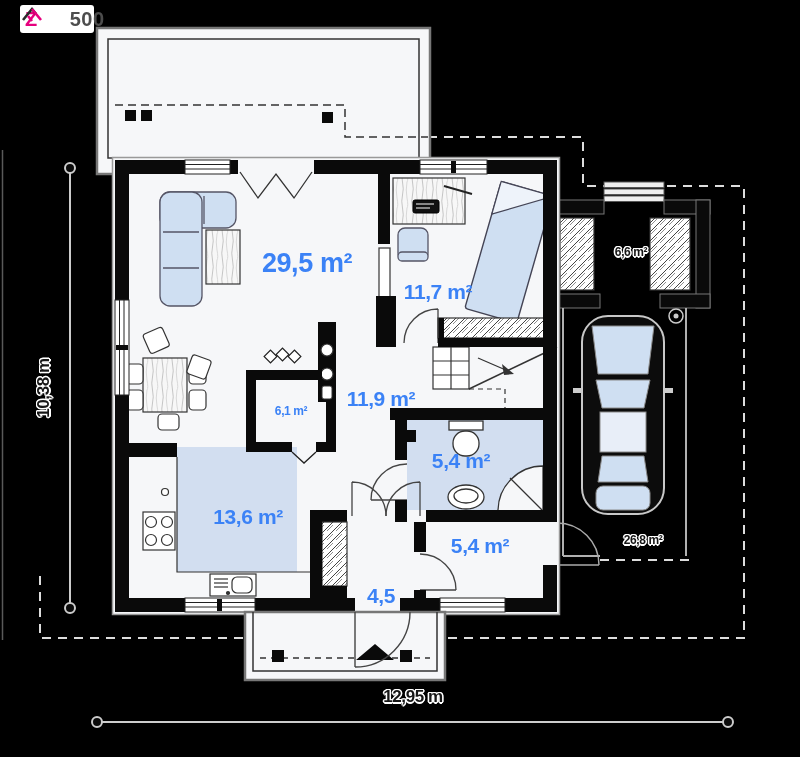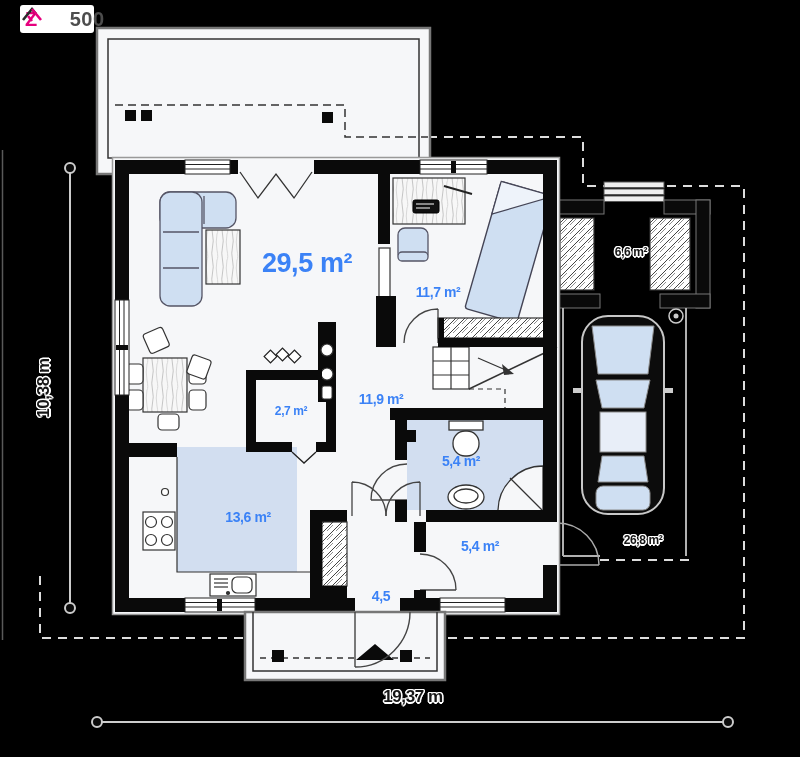--- a/index.html
+++ b/index.html
@@ -1,21 +1,21 @@
 <!DOCTYPE html>
 <html><head>
 <meta charset="utf-8">
 <style>
   html,body{margin:0;padding:0;background:#000;}
   .stage{position:relative;width:800px;height:757px;background:#000;overflow:hidden;
          font-family:"Liberation Sans",sans-serif;}
   svg{position:absolute;left:0;top:0;}
   .lbl{position:absolute;transform:translate(-50%,-50%);font-weight:bold;color:#3b82f6;
        white-space:nowrap;letter-spacing:-0.4px;}
-  .fs27{font-size:27px}.fs21{font-size:14px}.fs19{font-size:12px}.fs17{font-size:17px}
+  .fs27{font-size:27px}.fs21{font-size:21px}.fs19{font-size:12px}.fs17{font-size:17px}
   .out{color:#161616;
        text-shadow:-1.5px 0 #fff,1.5px 0 #fff,0 -1.5px #fff,0 1.5px #fff,
                    -1px -1px #fff,1px -1px #fff,-1px 1px #fff,1px 1px #fff;}
   .rot{transform:translate(-50%,-50%) rotate(-90deg);}
   .logo{position:absolute;left:20px;top:5px;width:74px;height:28px;background:#fff;
         border-radius:3px;display:flex;align-items:center;padding:0 5px;box-sizing:border-box;}
   .logo .brand{font-size:20px;font-weight:bold;letter-spacing:0.5px;display:flex;gap:32px;}
   .logo .z{color:#e6007e;}
   .logo .rest{color:#4d4d4d;}
 </style>
@@ -287,29 +287,29 @@
   <line x1="260" y1="658" x2="430" y2="658" stroke="#333" stroke-width="1.5" stroke-dasharray="6 5"></line>
   <rect x="272" y="650" width="12" height="12" fill="#0a0a0a"></rect>
   <rect x="400" y="650" width="12" height="12" fill="#0a0a0a"></rect>
   <polygon points="375,644 356,660 394,660" fill="#0a0a0a"></polygon>
   <path d="M410,612 A55,55 0 0 1 355,667 M355,612 L355,667" fill="none" stroke="#444" stroke-width="1.4"></path>
 </g>
 </svg>
 
 <span class="lbl fs27" style="left:307px;top:263px">29,5 m²</span>
 <span class="lbl fs21" style="left:438px;top:292px">11,7 m²</span>
-<span class="lbl fs19" style="left:291px;top:411px">2,7 m²</span>
+<span class="lbl fs19" style="left:291px;top:411px">6,1 m²</span>
 <span class="lbl fs21" style="left:381px;top:399px">11,9 m²</span>
 <span class="lbl fs21" style="left:461px;top:461px">5,4 m²</span>
 <span class="lbl fs21" style="left:248px;top:517px">13,6 m²</span>
 <span class="lbl fs21" style="left:381px;top:596px">4,5</span>
 <span class="lbl fs21" style="left:480px;top:546px">5,4 m²</span>
 <span class="lbl fs19 out" style="left:631px;top:252px">6,6 m²</span>
 <span class="lbl fs19 out" style="left:643px;top:540px">26,8 m²</span>
-<span class="lbl fs17 out" style="left:413px;top:697px">19,37 m</span>
+<span class="lbl fs17 out" style="left:413px;top:697px">12,95 m</span>
 <span class="lbl fs17 out rot" style="left:44px;top:388px">10,38 m</span>
 
 <div class="logo">
   <svg width="24" height="18" viewBox="0 0 24 18">
     <path d="M3,15 L12,4 L16,9" fill="none" stroke="#2a2a2a" stroke-width="2.6"></path>
     <path d="M12,4 L21,15 M8,11 L12,16" fill="none" stroke="#e6007e" stroke-width="2.6"></path>
   </svg>
   <span class="brand">
     <span class="z">Z</span>
     <span class="rest">500</span>

